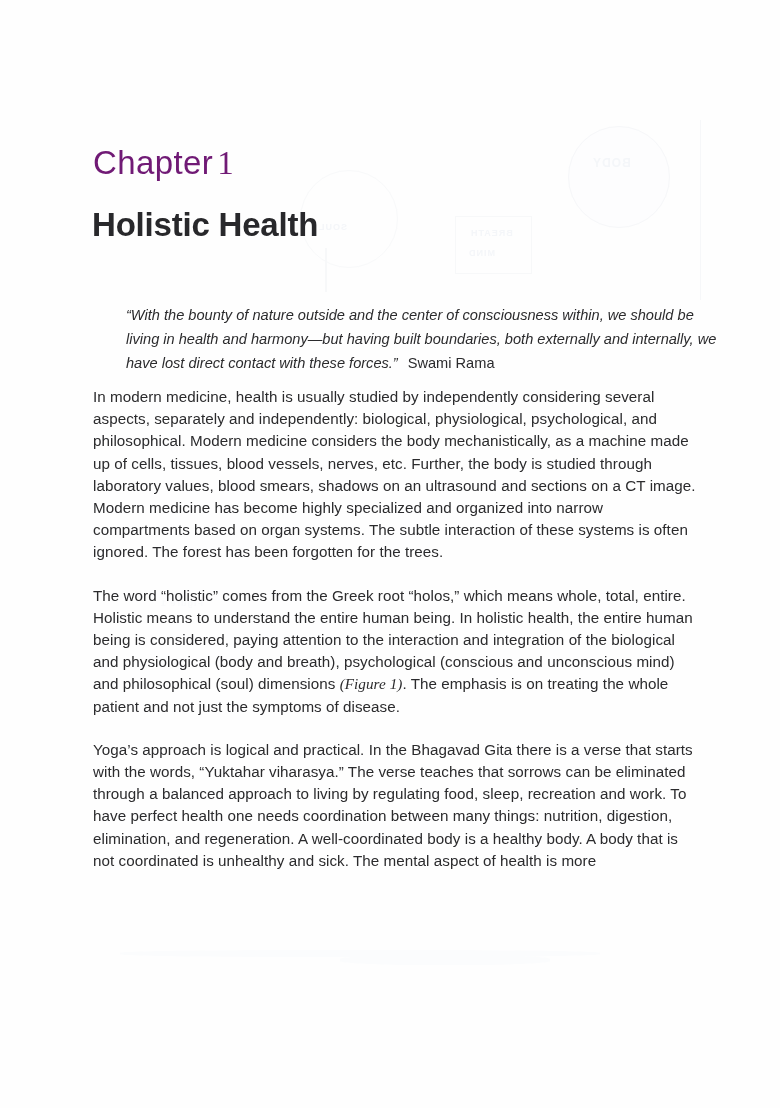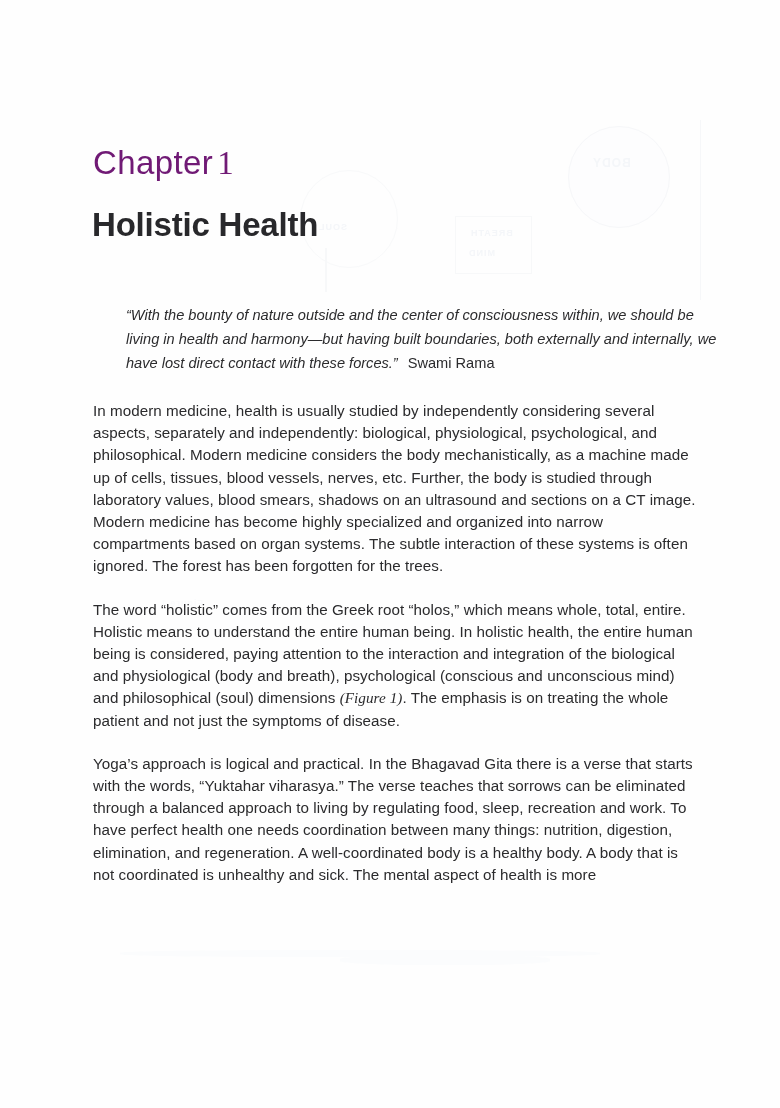--- a/index.html
+++ b/index.html
@@ -139,21 +139,21 @@
   }
   .epigraph .attribution {
     font-style: normal;
     padding-left: 10px;
     white-space: nowrap;
   }
 
   .body-block {
     position: absolute;
     left: 93px;
-    top: 400px;
+    top: 386px;
     width: 604px;
   }
   .para {
     font-size: 15.2px;
     line-height: 22.2px;
     color: #2b2b2d;
     margin: 0 0 21px 0;
     text-align: left;
     letter-spacing: 0.05px;
   }

